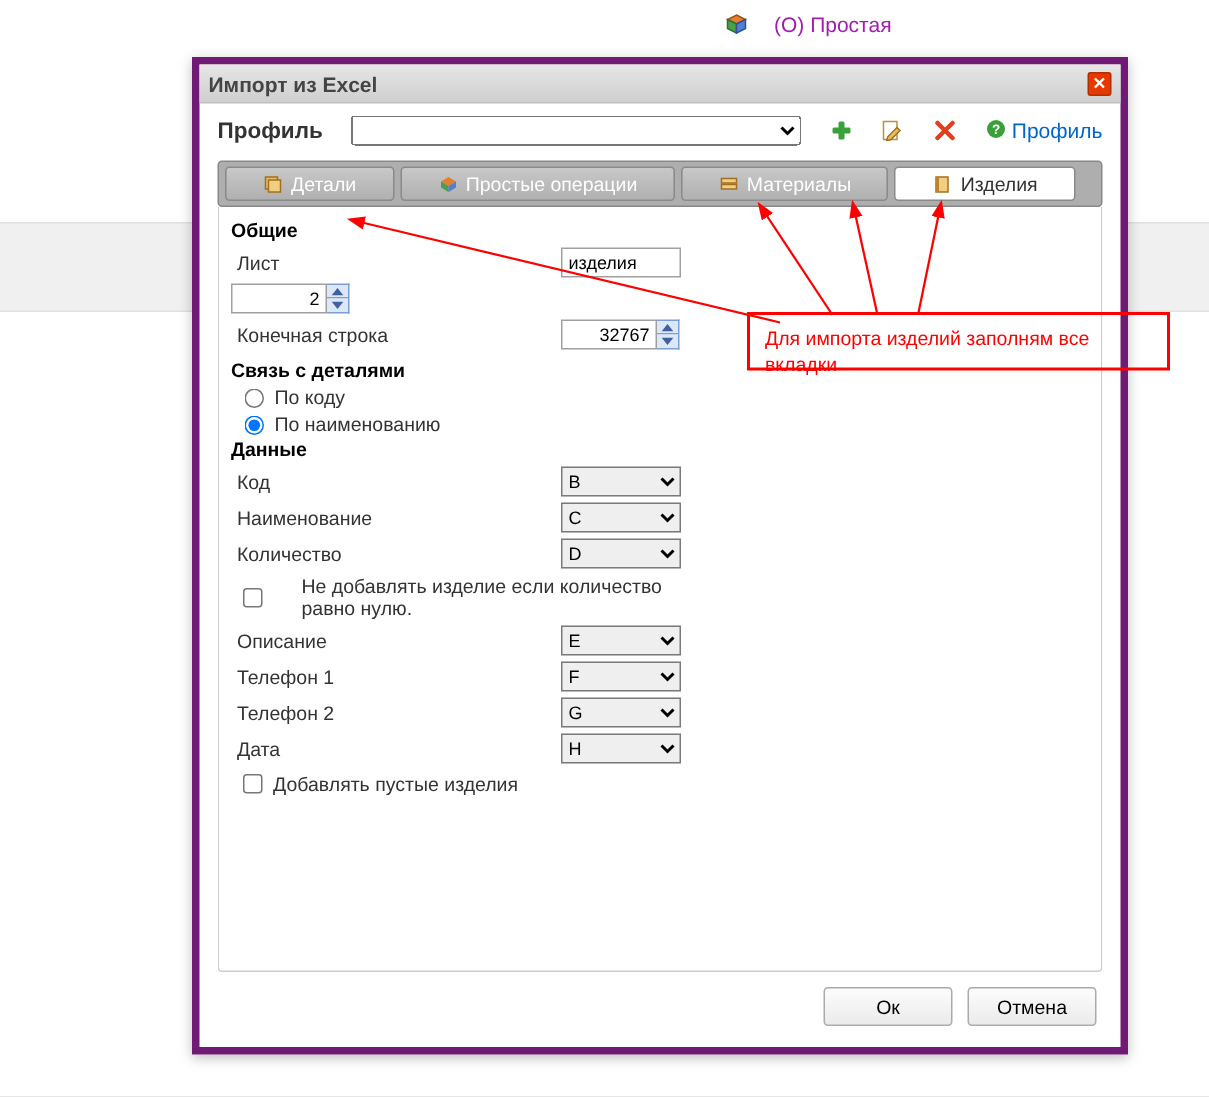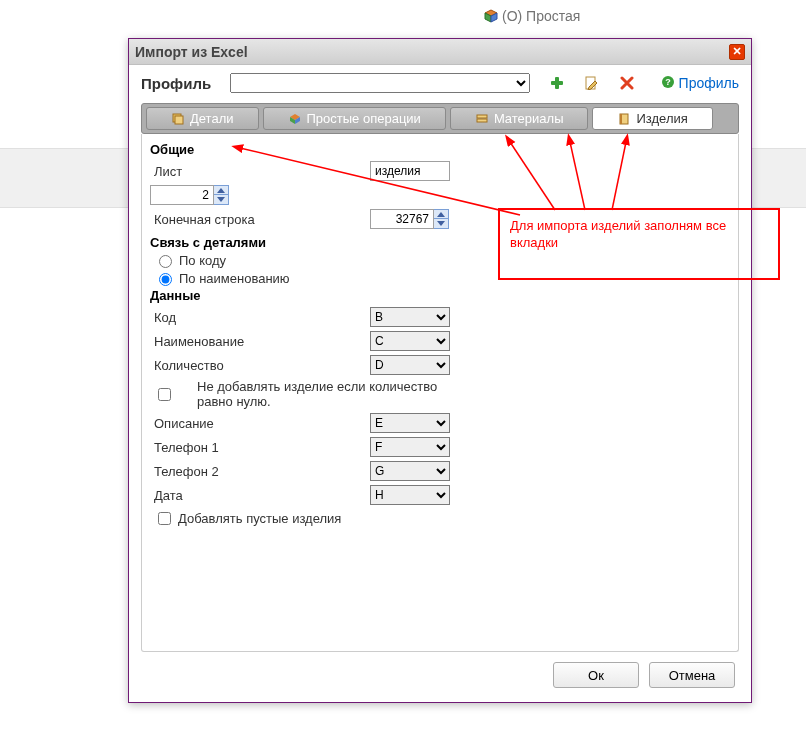--- a/index.html
+++ b/index.html
@@ -20,37 +20,37 @@
     top: 148px;
     height: 60px;
     background: #f0f0f0;
     border-top: 1px solid #e0e0e0;
     border-bottom: 1px solid #e0e0e0;
   }
   .top-link {
     position: absolute;
     top: 8px;
     left: 484px;
-    color: #737373;
+    color: #a21caf;
     font-size: 14px;
     display: flex;
     align-items: center;
-    gap: 4px;
+    gap: 18px;
   }
   .top-link .cube-icon {
     width: 14px; height: 14px;
     display: inline-block;
   }
   .dialog {
     position: absolute;
     left: 128px;
     top: 38px;
     width: 624px;
     height: 665px;
-    border: 1px solid #701a75;
+    border: 5px solid #701a75;
     background: #fff;
     box-shadow: 0 2px 8px rgba(0,0,0,0.25);
   }
   .dialog-titlebar {
     height: 26px;
     background: linear-gradient(#e6e6e6, #cfcfcf);
     border-bottom: 1px solid #bfbfbf;
     display: flex;
     align-items: center;
     padding: 0 6px;
@@ -422,21 +422,21 @@
       </div>
     </div>
 
     <div class="button-row">
       <button class="btn">Ок</button>
       <button class="btn">Отмена</button>
     </div>
   </div>
 </div>
 
-<div class="annotation-box" style="left:498px; top:208px; width:282px; height:72px;">
+<div class="annotation-box" style="left:498px; top:208px; width:282px; height:39px;">
   <span>Для импорта изделий заполням все вкладки</span>
 </div>
 
 <svg class="arrows" width="806" height="731">
   <defs>
     <marker id="ah" markerWidth="10" markerHeight="10" refX="2" refY="3" orient="auto">
       <path d="M0,0 L0,6 L8,3 z" fill="#ff0000"></path>
     </marker>
   </defs>
   <line x1="520" y1="215" x2="240" y2="148" stroke="#ff0000" stroke-width="1.5" marker-end="url(#ah)"></line>

